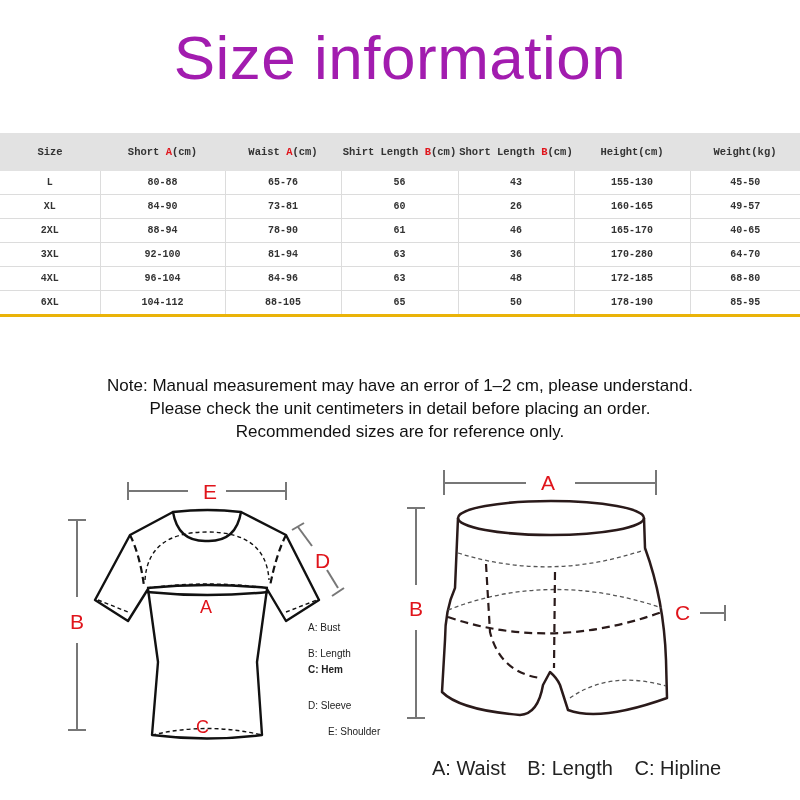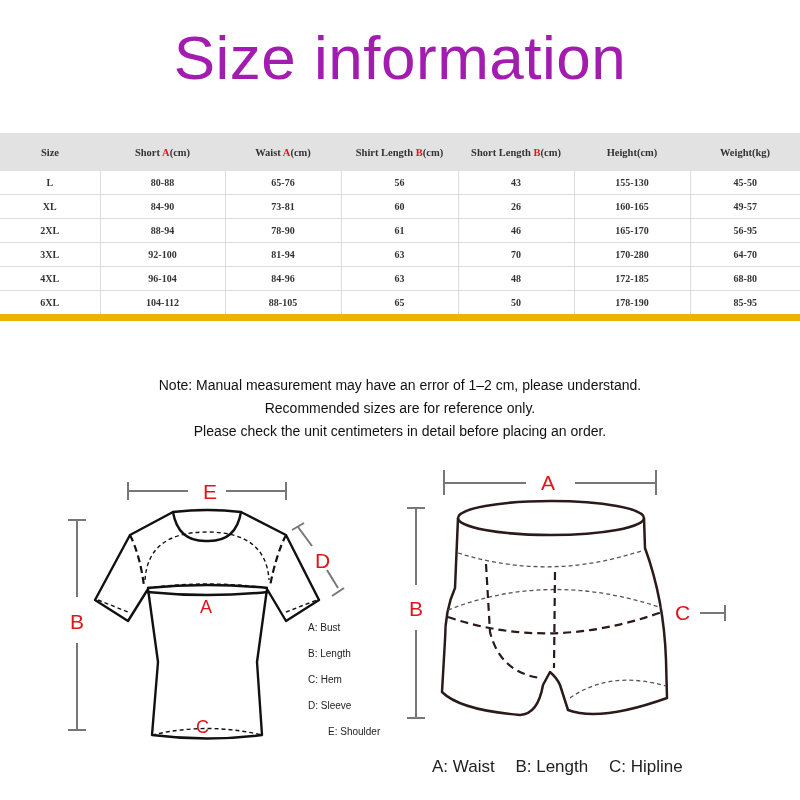--- a/index.html
+++ b/index.html
@@ -1,29 +1,29 @@
 <!DOCTYPE html>
 <html><head>
 <meta charset="utf-8">
 <style>
   html, body { margin:0; padding:0; background:#ffffff; }
   body { width:800px; height:800px; position:relative; overflow:hidden; font-family:"Liberation Sans", sans-serif; color:#111; }
   .title { position:absolute; left:0; top:18px; width:800px; text-align:center; font-size:62px; font-weight:400; color:#a21caf; letter-spacing:0.5px; line-height:80px; }
-  table.size-table { position:absolute; left:0; top:133px; width:800px; border-collapse:collapse; table-layout:fixed; font-family:Liberation Serif, serif; }
+  table.size-table { position:absolute; left:0; top:133px; width:800px; border-collapse:collapse; table-layout:fixed; font-family:Liberation Mono, monospace; }
   table.size-table th { background:#e2e2e2; height:38px; font-size:10.5px; font-weight:700; color:#333; text-align:center; padding:0; }
   table.size-table td { height:23px; font-size:10px; font-weight:700; color:#333; text-align:center; border-bottom:1px solid #dcdcdc; border-right:1px solid #dcdcdc; padding:0; }
   table.size-table td:last-child { border-right:none;text-align:center; }
-  table.size-table tr:last-child td { border-bottom:7px solid #eab308; }
+  table.size-table tr:last-child td { border-bottom:3px solid #eab308; }
   .red { color:#e0141b; }
-  .note { position:absolute; left:0; top:374px; width:800px; text-align:center; font-size:14px; line-height:23px; color:#111; }
+  .note { position:absolute; left:0; top:374px; width:800px; text-align:center; font-size:17px; line-height:23px; color:#111; }
   .note div { white-space:nowrap; }
   .diagram { position:absolute; }
   .legend-item { position:absolute; font-size:10px; color:#222; white-space:nowrap; }
   .dlabel { position:absolute; color:#e0141b; font-size:21px; line-height:1; }
-  .short-legend { position:absolute; left:400px; top:757px; width:400px; font-size:17px; color:#222; white-space:nowrap; }
+  .short-legend { position:absolute; left:400px; top:757px; width:400px; font-size:20px; color:#222; white-space:nowrap; }
   .short-legend span { margin-right:16px; }
 </style>
 </head>
 <body>
 
 <div class="title">Size information</div>
 
 <table class="size-table">
   <colgroup>
     <col style="width:100px">
@@ -64,28 +64,28 @@
         <td>160-165</td>
         <td>49-57</td>
       </tr>
       <tr>
         <td>2XL</td>
         <td>88-94</td>
         <td>78-90</td>
         <td>61</td>
         <td>46</td>
         <td>165-170</td>
-        <td>56-95</td>
+        <td>40-65</td>
       </tr>
       <tr>
         <td>3XL</td>
         <td>92-100</td>
         <td>81-94</td>
         <td>63</td>
-        <td>70</td>
+        <td>36</td>
         <td>170-280</td>
         <td>64-70</td>
       </tr>
       <tr>
         <td>4XL</td>
         <td>96-104</td>
         <td>84-96</td>
         <td>63</td>
         <td>48</td>
         <td>172-185</td>
@@ -98,22 +98,22 @@
         <td>65</td>
         <td>50</td>
         <td>178-190</td>
         <td>85-95</td>
       </tr>
     </tbody>
 </table>
 
 <div class="note">
   <div>Note: Manual measurement may have an error of 1–2 cm, please understand.</div>
+  <div>Please check the unit centimeters in detail before placing an order.</div>
   <div>Recommended sizes are for reference only.</div>
-  <div>Please check the unit centimeters in detail before placing an order.</div>
 </div>
 
 <div class="diagram" style="left:40px;top:460px;width:360px;height:330px;">
   <svg width="360" height="330" viewBox="0 0 360 330" style="position:absolute;left:0;top:0;">
     <g stroke="#777" stroke-width="2" fill="none">
 
       <line x1="88" y1="31" x2="148" y2="31"></line>
       <line x1="186" y1="31" x2="246" y2="31"></line>
       <line x1="88" y1="22" x2="88" y2="40"></line>
       <line x1="246" y1="22" x2="246" y2="40"></line>
@@ -146,21 +146,21 @@
       <path d="M246 75 Q236 95 230 126"></path>
     </g>
   </svg>
   <div class="dlabel" style="left:163px;top:21px;">E</div>
   <div class="dlabel" style="left:30px;top:151px;">B</div>
   <div class="dlabel" style="left:275px;top:90px;">D</div>
   <div class="dlabel" style="left:160px;top:138px;font-size:18px;">A</div>
   <div class="dlabel" style="left:156px;top:258px;font-size:18px;">C</div>
   <div class="legend-item" style="left:268px;top:162px;">A: Bust</div>
   <div class="legend-item" style="left:268px;top:188px;">B: Length</div>
-  <div class="legend-item" style="left:268px;top:214px;">C: Hem</div>
+  <div class="legend-item" style="left:268px;top:204px;font-weight:bold;">C: Hem</div>
   <div class="legend-item" style="left:268px;top:240px;">D: Sleeve</div>
   <div class="legend-item" style="left:274px;top:266px;margin-left:14px;">E: Shoulder</div>
 </div>
 
 <div class="diagram" style="left:400px;top:460px;width:360px;height:300px;">
   <svg width="360" height="300" viewBox="0 0 360 300" style="position:absolute;left:0;top:0;">
     <g stroke="#777" stroke-width="2" fill="none">
       <line x1="44" y1="23" x2="126" y2="23"></line>
       <line x1="175" y1="23" x2="256" y2="23"></line>
       <line x1="44" y1="10" x2="44" y2="35"></line>

